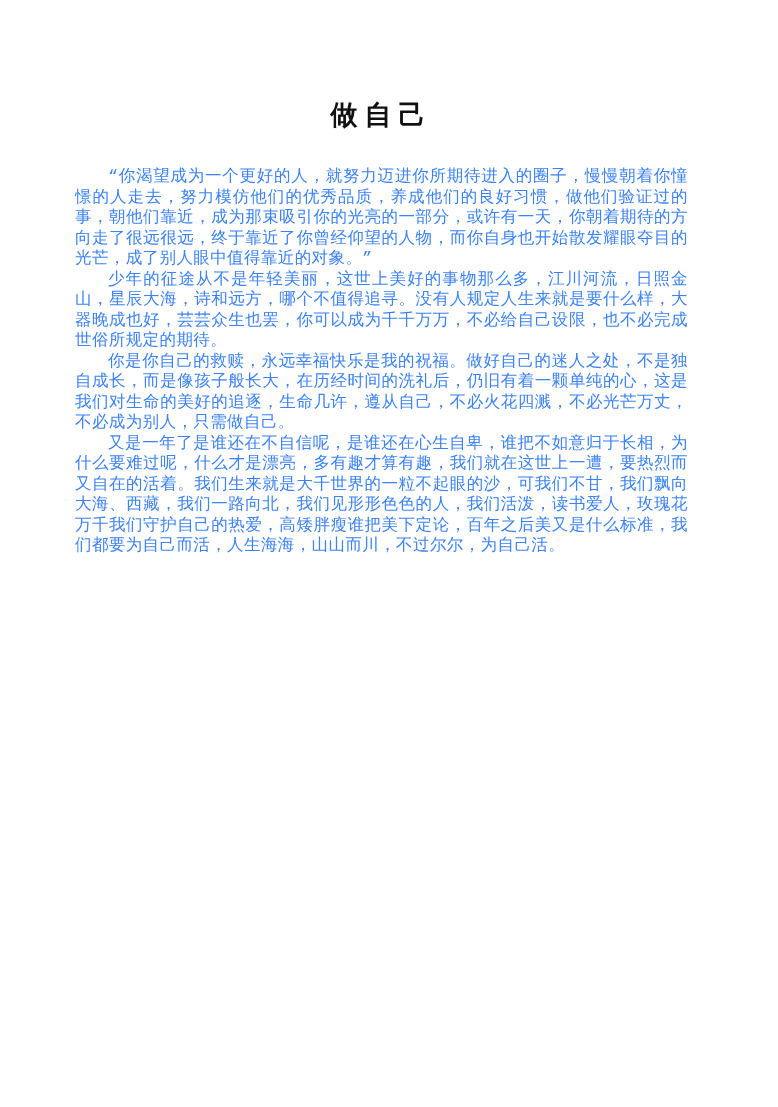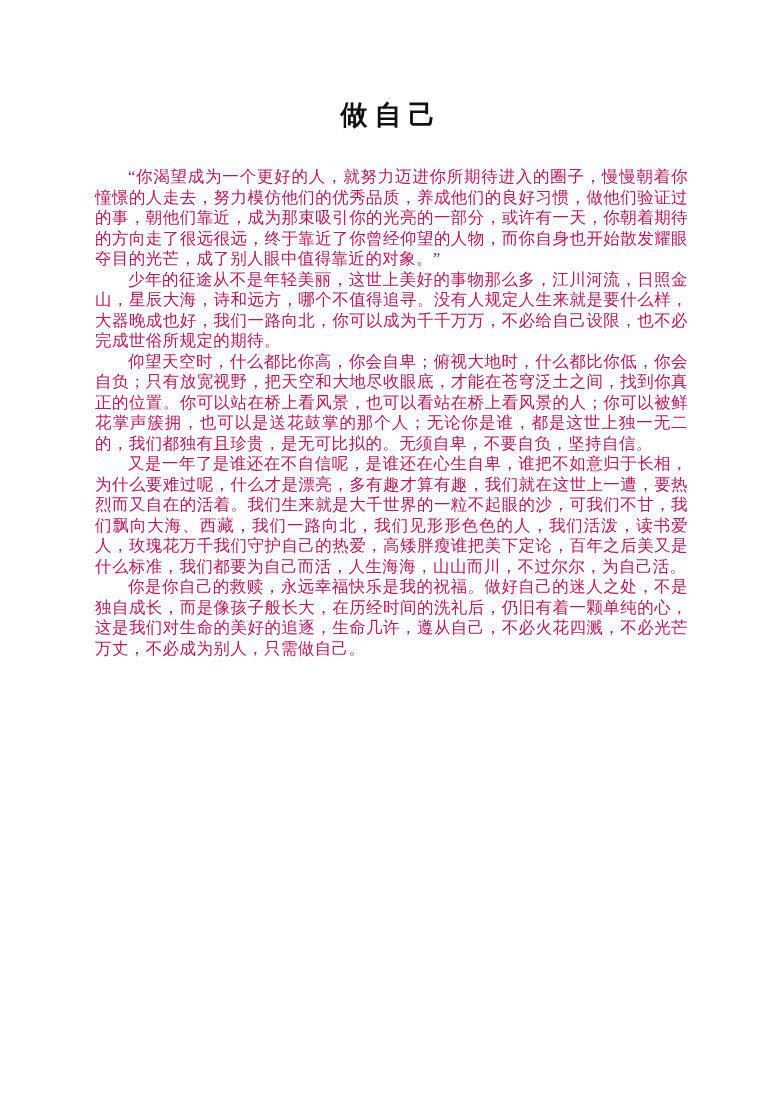--- a/index.html
+++ b/index.html
@@ -11,47 +11,47 @@
     width: 778px;
     height: 1107px;
     overflow: hidden;
     font-family: "Liberation Serif", "DejaVu Serif", serif;
   }
   .page {
     box-sizing: border-box;
     width: 778px;
     height: 1107px;
     background: #ffffff;
-    padding: 97px 90px 40px 95px;
+    padding: 97px 90px 40px 75px;
   }
   .doc-title {
     margin: 0 0 34px 0;
     text-align: center;
     font-size: 27px;
     font-weight: 700;
     letter-spacing: 7px;
     color: #111111;
   }
   .doc-body p {
     margin: 0;
     padding: 0;
     text-indent: 2em;
     font-size: 16.5px;
     line-height: 20.5px;
     text-align: justify;
-    color: #be185d;
+    color: #3b82f6;
     letter-spacing: 0.4px;
+    font-family: Liberation Mono, monospace;
   }
 </style>
 </head>
 <body>
 
 <div class="page">
   <h1 class="doc-title">做自己</h1>
 
   <div class="doc-body">
     <p>“你渴望成为一个更好的人，就努力迈进你所期待进入的圈子，慢慢朝着你憧憬的人走去，努力模仿他们的优秀品质，养成他们的良好习惯，做他们验证过的事，朝他们靠近，成为那束吸引你的光亮的一部分，或许有一天，你朝着期待的方向走了很远很远，终于靠近了你曾经仰望的人物，而你自身也开始散发耀眼夺目的光芒，成了别人眼中值得靠近的对象。”</p>
-    <p>少年的征途从不是年轻美丽，这世上美好的事物那么多，江川河流，日照金山，星辰大海，诗和远方，哪个不值得追寻。没有人规定人生来就是要什么样，大器晚成也好，我们一路向北，你可以成为千千万万，不必给自己设限，也不必完成世俗所规定的期待。</p>
-    <p>仰望天空时，什么都比你高，你会自卑；俯视大地时，什么都比你低，你会自负；只有放宽视野，把天空和大地尽收眼底，才能在苍穹泛土之间，找到你真正的位置。你可以站在桥上看风景，也可以看站在桥上看风景的人；你可以被鲜花掌声簇拥，也可以是送花鼓掌的那个人；无论你是谁，都是这世上独一无二的，我们都独有且珍贵，是无可比拟的。无须自卑，不要自负，坚持自信。</p>
+    <p>少年的征途从不是年轻美丽，这世上美好的事物那么多，江川河流，日照金山，星辰大海，诗和远方，哪个不值得追寻。没有人规定人生来就是要什么样，大器晚成也好，芸芸众生也罢，你可以成为千千万万，不必给自己设限，也不必完成世俗所规定的期待。</p>
+    <p>你是你自己的救赎，永远幸福快乐是我的祝福。做好自己的迷人之处，不是独自成长，而是像孩子般长大，在历经时间的洗礼后，仍旧有着一颗单纯的心，这是我们对生命的美好的追逐，生命几许，遵从自己，不必火花四溅，不必光芒万丈，不必成为别人，只需做自己。</p>
     <p>又是一年了是谁还在不自信呢，是谁还在心生自卑，谁把不如意归于长相，为什么要难过呢，什么才是漂亮，多有趣才算有趣，我们就在这世上一遭，要热烈而又自在的活着。我们生来就是大千世界的一粒不起眼的沙，可我们不甘，我们飘向大海、西藏，我们一路向北，我们见形形色色的人，我们活泼，读书爱人，玫瑰花万千我们守护自己的热爱，高矮胖瘦谁把美下定论，百年之后美又是什么标准，我们都要为自己而活，人生海海，山山而川，不过尔尔，为自己活。</p>
-    <p>你是你自己的救赎，永远幸福快乐是我的祝福。做好自己的迷人之处，不是独自成长，而是像孩子般长大，在历经时间的洗礼后，仍旧有着一颗单纯的心，这是我们对生命的美好的追逐，生命几许，遵从自己，不必火花四溅，不必光芒万丈，不必成为别人，只需做自己。</p>
   </div>
 </div>
 
 </body></html>

